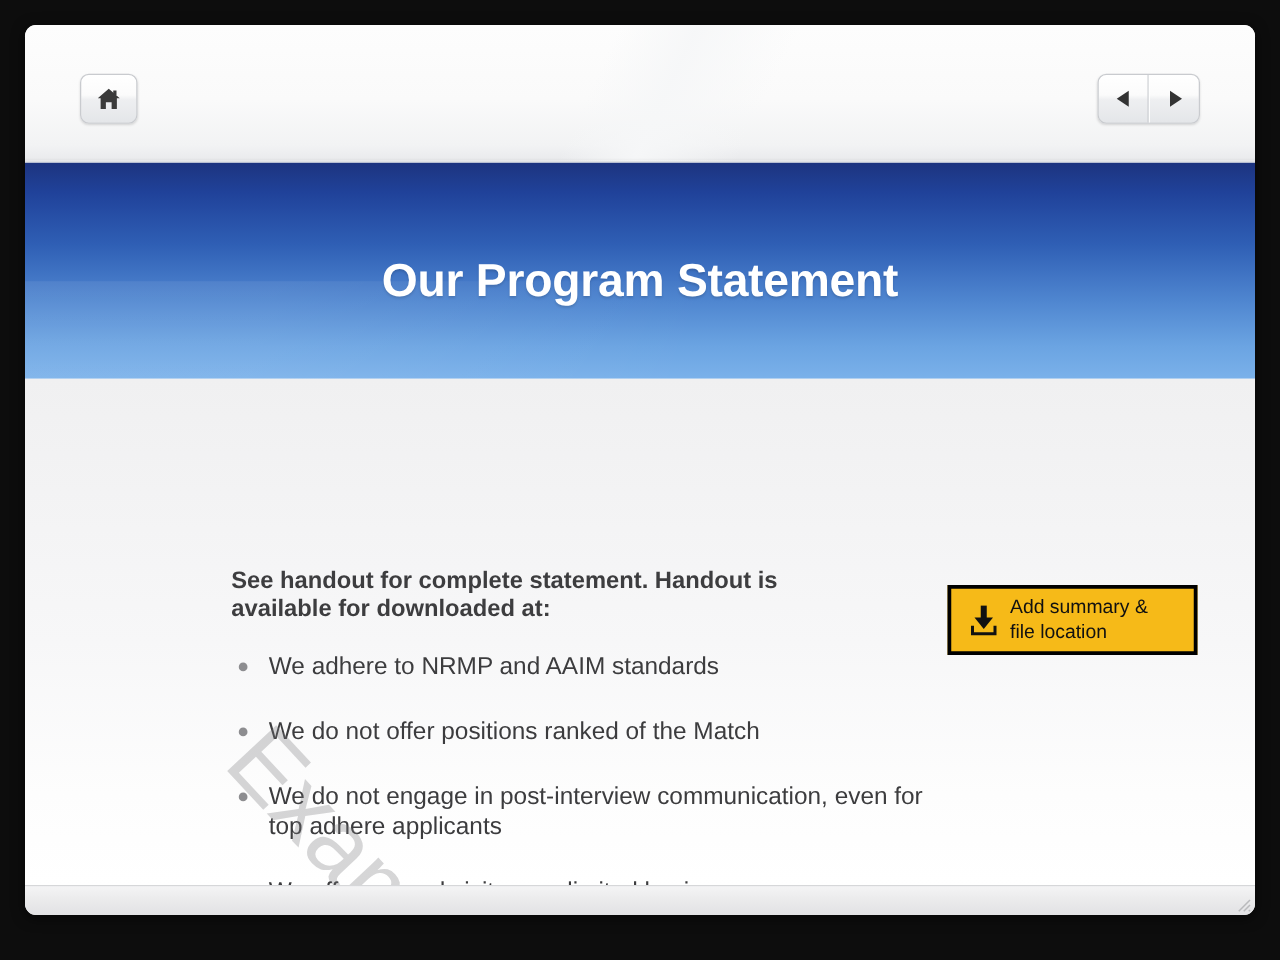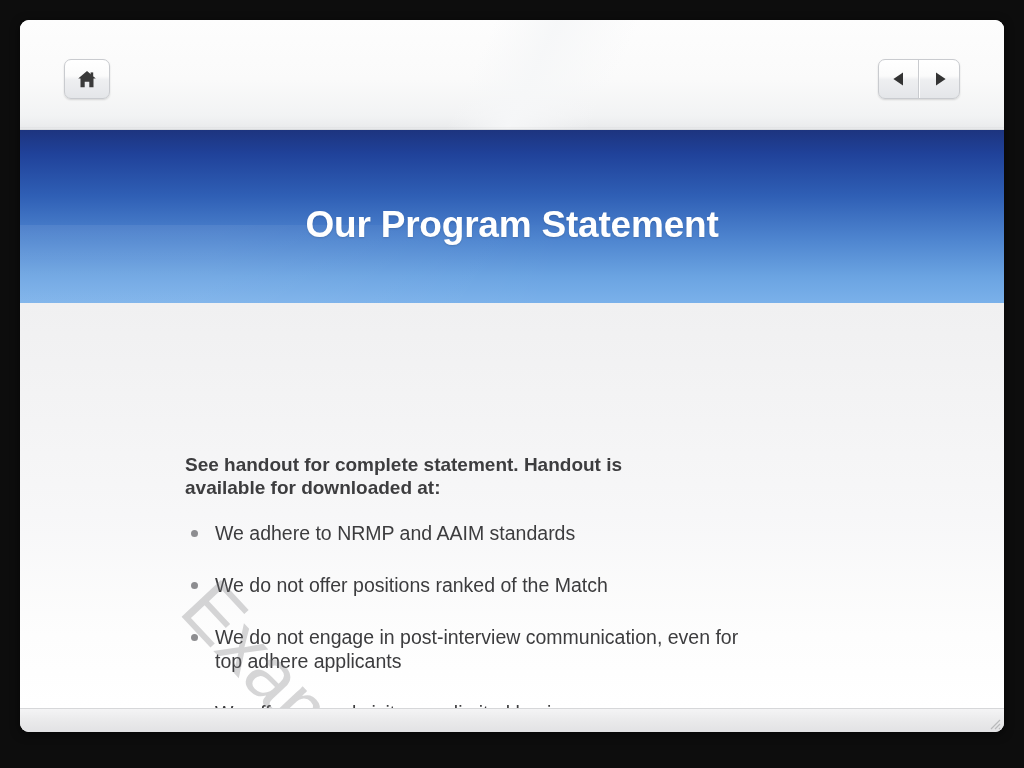--- a/index.html
+++ b/index.html
@@ -280,20 +280,29 @@
     <div id="slide">
 
       <div id="title-band">
         <div id="slide-title">Our Program Statement</div>
       </div>
 
       <div id="slide-body">
 
         <div id="handout-note">See handout for complete statement. Handout is available for downloaded at:</div>
 
+        <div id="add-summary-button">
+          <svg width="24" height="26" viewBox="0 0 24 26">
+            <rect x="9.6" y="1.5" width="4.8" height="11" fill="#111111"></rect>
+            <path d="M4.6 11 L19.4 11 L12 20.2 Z" fill="#111111"></path>
+            <path d="M3 17.5 L3 24 L21 24 L21 17.5" fill="none" stroke="#111111" stroke-width="2.4"></path>
+          </svg>
+          <span id="add-summary-label">Add summary  &amp;
+file location</span>
+        </div>
 
         <ul id="bullet-list">
           <li>
             <span class="dot"></span>
             <span class="btext">We adhere to NRMP and AAIM standards</span>
           </li>
           <li>
             <span class="dot"></span>
             <span class="btext">We do not offer positions ranked of the Match</span>
           </li>

